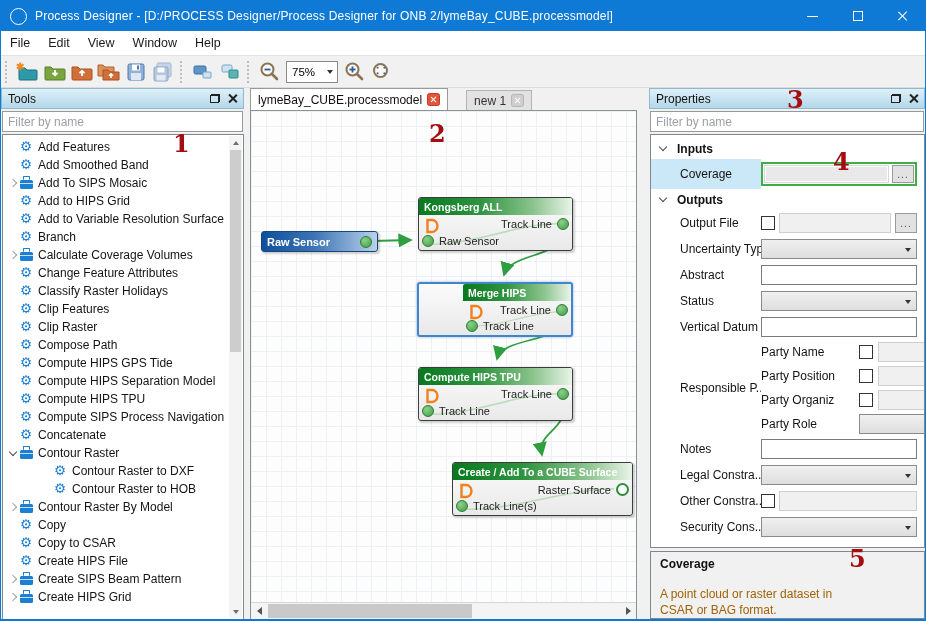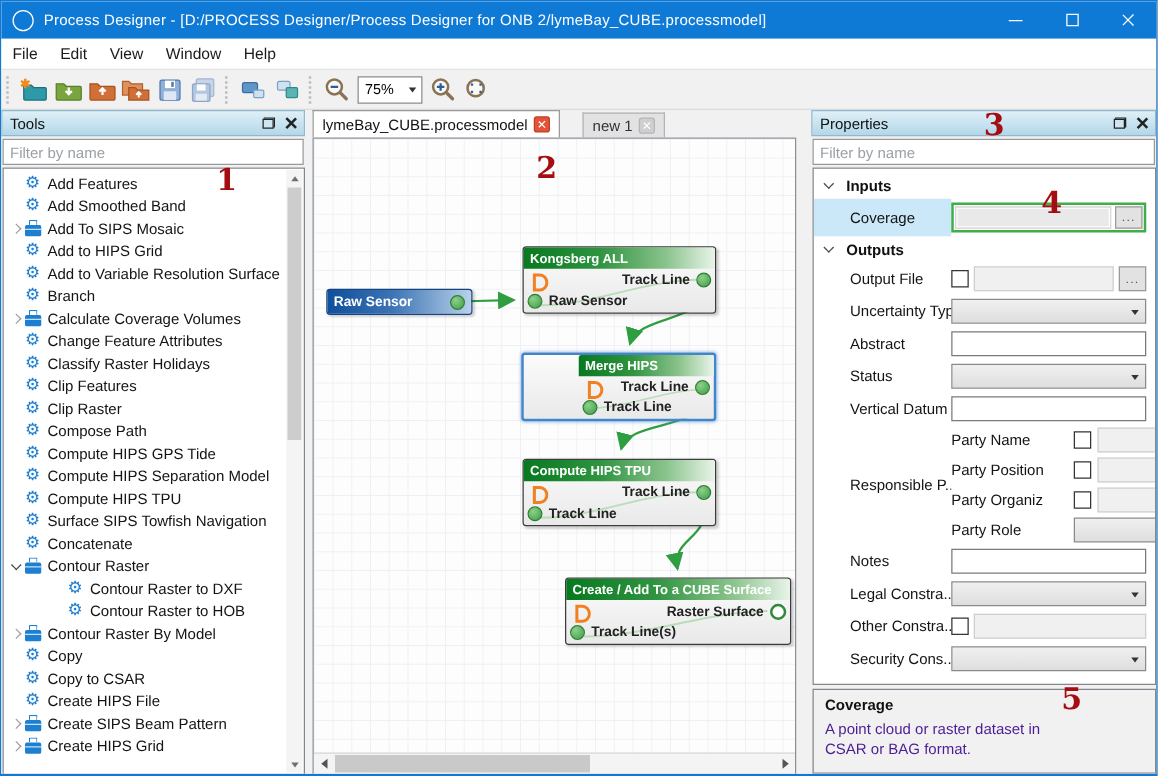--- a/index.html
+++ b/index.html
@@ -92,21 +92,21 @@
   .tri-right { width:0;height:0;border:4px solid transparent;border-left:5px solid #555; margin-right:-4px;}
   .hs-thumb { position:absolute; top:1px; bottom:1px; left:17px; width:53%; background:#c9c9c9; }
 
   
   .pnode { position:absolute; z-index:2; border:1px solid #3c3c3c; border-radius:3px;
            background:linear-gradient(#fbfbfb,#e9e9e9); box-shadow:1.5px 1.5px 2px rgba(0,0,0,.18); }
   .pnode.selected { border:2px solid #4285c8; box-shadow:0 0 3px rgba(66,133,200,.6);padding-left:44px; }
   .pnode-hdr { height:17px; background:linear-gradient(90deg,#07791f 0%,#2f9440 40%,#8cc48e 75%,#e9f4e9 100%);
                color:#fff; font-weight:bold; font-size:10.5px; display:flex; align-items:center; padding:0 5px;
                border-radius:2px 2px 0 0; white-space:nowrap; }
-  .pnode-body { position:relative; height:calc(100% - 17px);font-weight:bold; }
+  .pnode-body { position:relative; height:calc(100% - 17px); }
   .body-curve { position:absolute; inset:0; width:100%; height:100%; }
   .d-icon { position:absolute; left:6px; top:3px; }
   .port-row { position:absolute; display:flex; align-items:center; gap:5px; font-size:11px; color:#222; z-index:2; }
   .port-out { top:3px; right:3px; }
   .port-in { bottom:3px; left:3px; }
   .port { width:12px; height:12px; border-radius:50%; flex:none;
           background:radial-gradient(circle at 35% 32%, #8ed08a, #3c9e46); border:1px solid #2e7d32; }
   .port.open { background:#fff; border:2px solid #2e8b3a; width:13px; height:13px; }
   .src-node { position:absolute; z-index:2; height:21px; display:flex; align-items:center; padding:0 5px;
               background:linear-gradient(90deg,#0f4f9c 0%,#3c74b4 45%,#b9d1ea 100%);
@@ -135,21 +135,21 @@
   .picker-green { flex:1; display:flex; align-items:center; gap:3px; border:2px solid #3fae49; padding:1px; }
   .picker-green .field { height:18px; }
   .picker-green .dots-btn { height:18px; }
   .subrows { flex:1; display:flex; flex-direction:column; margin-right:7px; }
   .subrow { display:flex; align-items:center; height:24px; gap:5px; }
   .sublabel { width:93px; flex:none; font-size:12px; color:#141414; white-space:nowrap; overflow:hidden; }
   .subrow .field.disabled { flex:none; width:61px; margin-left:auto; }
   .subrow .dropdown { flex:none; width:80px; margin-left:auto; }
   .help-box { height:68px; border:1px solid #82878f; background:#f1f1f1; margin:3px 0 1px 1px; padding:5px 9px; }
   .help-title { font-size:12px; font-weight:bold; color:#111; }
-  .help-desc { font-size:12px; color:#4c1d95; line-height:1.3; margin-top:5px; width:180px; }
+  .help-desc { font-size:12px; color:#a16207; line-height:1.3; margin-top:16px; width:180px; }
 
   
   .ann { position:absolute; z-index:20; color:#a50d12; font-family:"DejaVu Serif", serif; font-weight:bold; font-size:24px; }
 </style>
 </head>
 <body>
 
 <div class="window">
 
   <div class="titlebar">
@@ -350,21 +350,21 @@
               <span>Compute HIPS Separation Model</span>
             </div>
             <div class="tree-item" style="padding-left: 2px;">
               <span class="expander"></span>
               <span class="gear-ic">⚙</span>
               <span>Compute HIPS TPU</span>
             </div>
             <div class="tree-item" style="padding-left: 2px;">
               <span class="expander"></span>
               <span class="gear-ic">⚙</span>
-              <span>Surface SIPS Towfish Navigation</span>
+              <span>Compute SIPS Process Navigation</span>
             </div>
             <div class="tree-item" style="padding-left: 2px;">
               <span class="expander"></span>
               <span class="gear-ic">⚙</span>
               <span>Concatenate</span>
             </div>
             <div class="tree-item" style="padding-left: 2px;">
               <span class="expander">
                 <span class="chev-down"></span>
               </span>

